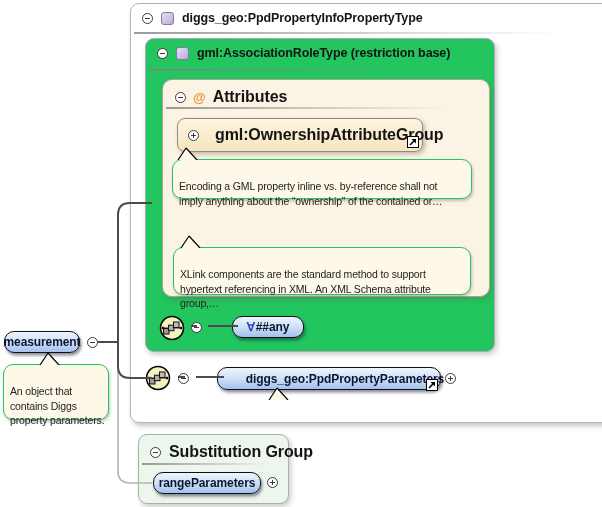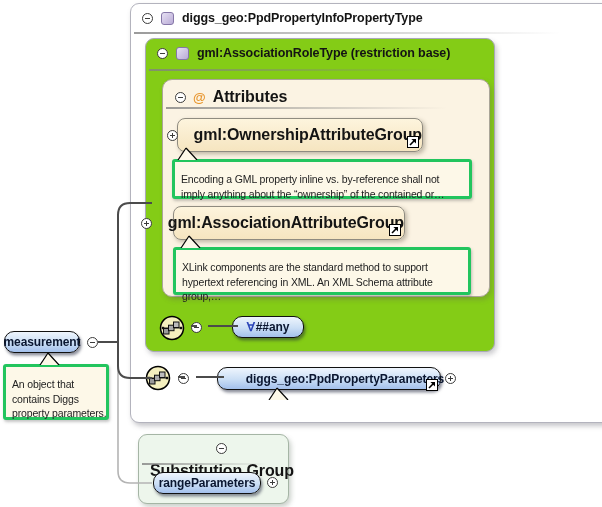--- a/index.html
+++ b/index.html
@@ -1,37 +1,37 @@
 <!DOCTYPE html>
 <html><head>
 <meta charset="utf-8">
 <style>
   html,body{margin:0;padding:0;background:#fff;font-family:"Liberation Sans",sans-serif;}
   .stage{position:relative;width:602px;height:507px;background:#fff;overflow:hidden;}
   .box{position:absolute;box-sizing:border-box;border-radius:9px;}
   .outer{left:130px;top:3px;width:494px;height:420px;background:#fff;border:1px solid #b3b3bd;box-shadow:2px 3px 5px rgba(90,90,100,.35);}
-  .lavender{left:14px;top:34px;width:350px;height:314px;background:#84cc16;border:1px solid #a9a9b8;box-shadow:2px 3px 5px rgba(90,90,100,.3);}
+  .lavender{left:14px;top:34px;width:350px;height:314px;background:#22c55e;border:1px solid #a9a9b8;box-shadow:2px 3px 5px rgba(90,90,100,.3);}
   .attrs{left:16px;top:40px;width:328px;height:218px;background:#fbf3e3;border:1px solid #aaa598;box-shadow:2px 3px 5px rgba(100,95,80,.3);border-radius:10px;}
-  .groupbox{position:absolute;box-sizing:border-box;height:34px;border-radius:8px;border:1px solid #8f8b80;background:linear-gradient(#fdf4dd,#f6e5c0);box-shadow:2px 2px 4px rgba(100,90,70,.4);display:flex;align-items:center;gap:8px;padding-left:10px;justify-content:flex-end;}
+  .groupbox{position:absolute;box-sizing:border-box;height:34px;border-radius:8px;border:1px solid #8f8b80;background:linear-gradient(#fdf4dd,#f6e5c0);box-shadow:2px 2px 4px rgba(100,90,70,.4);display:flex;align-items:center;gap:8px;padding-left:10px;}
   .grp1{left:14px;top:38px;width:246px;}
   .grp2{left:10px;top:126px;width:232px;}
   .subst{left:138px;top:434px;width:151px;height:70px;background:#edf6ec;border:1px solid #a5b5a5;box-shadow:2px 3px 5px rgba(80,100,80,.3);}
   .hdr{position:absolute;display:flex;align-items:center;gap:8px;left:11px;top:7px;}
   .t1{font-weight:bold;font-size:12.5px;color:#141414;white-space:nowrap;letter-spacing:-.1px;}
   .t2{font-weight:bold;font-size:16px;color:#141414;white-space:nowrap;letter-spacing:-.1px;}
   .sep{position:absolute;left:3px;right:4px;height:2px;background:linear-gradient(to right,rgba(130,130,130,.8),rgba(130,130,130,0) 88%);}
   .tg{position:relative;width:11px;height:11px;border:1px solid #3c3c3c;border-radius:50%;background:#fff;box-sizing:border-box;flex-shrink:0;}
   .tg::before{content:"";position:absolute;left:2px;right:2px;top:4px;height:1px;background:#3c3c3c;}
   .tg.plus::after{content:"";position:absolute;top:2px;bottom:2px;left:4px;width:1px;background:#3c3c3c;}
   .abs{position:absolute;}
   .typeicon{width:13px;height:13px;border-radius:3px;border:1px solid #8677a8;background:linear-gradient(135deg,#e7e1f3,#b9abd6);box-sizing:border-box;flex-shrink:0;}
   .at{color:#e8962e;font-weight:bold;font-size:13px;line-height:11px;flex-shrink:0;}
   .pill{position:absolute;box-sizing:border-box;border:1.3px solid #111;border-radius:10px;background:linear-gradient(#eef5fd,#cadef5 55%,#a3c0ec);box-shadow:1.5px 2.5px 3px rgba(30,35,60,.5);display:flex;align-items:center;justify-content:center;font-weight:bold;font-size:12px;color:#0a1630;white-space:nowrap;letter-spacing:-.1px;}
   .quant{color:#2b45b8;margin-right:1px;font-weight:bold;}
-  .bub{position:absolute;box-sizing:border-box;background:#fdf8e8;border:3px solid #22c55e;border-radius:3px;box-shadow:1px 2px 3px rgba(90,90,90,.35);font-size:10.5px;line-height:1.4;color:#222;padding:10px 6px;white-space:pre;letter-spacing:-.15px;}
+  .bub{position:absolute;box-sizing:border-box;background:#fdf8e8;border:1px solid #22c55e;border-radius:10px;box-shadow:1px 2px 3px rgba(90,90,90,.35);font-size:10.5px;line-height:1.4;color:#222;padding:19px 6px;white-space:pre;letter-spacing:-.15px;}
   .notch{position:absolute;width:24px;height:13px;z-index:6;}
   .seq{position:absolute;width:26px;height:26px;}
   .link{position:absolute;width:12px;height:12px;}
   svg{display:block;}
   #connections{position:absolute;inset:0;pointer-events:none;z-index:5;}
 </style>
 </head>
 <body>
 
 <div class="stage">
@@ -77,36 +77,20 @@
           </span>
         </div>
         <div class="bub" style="left:9px;top:79px;width:300px;height:40px;">Encoding a GML property inline vs. by-reference shall not
 imply anything about the “ownership” of the contained or…</div>
         <svg class="notch" style="left:13px;top:67px;" viewBox="0 0 24 13">
             <polygon points="2,13 10,1 21,13" fill="#fdf8e8"></polygon>
             <line x1="2" y1="13" x2="10" y2="1" stroke="#000" stroke-width="1.2"></line>
             <line x1="10" y1="1" x2="21" y2="13" stroke="#000" stroke-width="1.2"></line>
           </svg>
 
-        <div class="groupbox grp2">
-          <span class="tg plus"></span>
-          <svg width="12" height="12" viewBox="0 0 12 12">
-              <rect x="0.5" y="0.5" width="5" height="5" fill="#e88f00"></rect>
-              <rect x="0.5" y="7.5" width="4" height="4" fill="#f2a93c"></rect>
-              <rect x="6.5" y="6" width="5" height="5" fill="#f2a93c"></rect>
-            </svg>
-          <span class="t2">gml:AssociationAttributeGroup</span>
-          <span class="link" style="right:3px;bottom:3px;">
-            <svg width="12" height="12" viewBox="0 0 12 12">
-                <rect x="0.5" y="0.5" width="11" height="11" fill="#fff" stroke="#000"></rect>
-                <path d="M3 9 L7.2 4.8" stroke="#000" stroke-width="1.6"></path>
-                <path d="M4.4 3 L9 3 L9 7.6 Z" fill="#000"></path>
-              </svg>
-          </span>
-        </div>
         <div class="bub" style="left:10px;top:167px;width:298px;height:48px;">XLink components are the standard method to support
 hypertext referencing in XML. An XML Schema attribute
 group,…</div>
         <svg class="notch" style="left:16px;top:155px;" viewBox="0 0 24 13">
             <polygon points="2,13 10,1 21,13" fill="#fdf8e8"></polygon>
             <line x1="2" y1="13" x2="10" y2="1" stroke="#000" stroke-width="1.2"></line>
             <line x1="10" y1="1" x2="21" y2="13" stroke="#000" stroke-width="1.2"></line>
           </svg>
       </div>
 
@@ -161,21 +145,21 @@
   <div class="bub" style="left:3px;top:364px;width:106px;height:56px;">An object that
 contains Diggs
 property parameters.</div>
   <svg class="notch" style="left:38px;top:352px;" viewBox="0 0 24 13">
       <polygon points="2,13 10,1 21,13" fill="#fdf8e8"></polygon>
       <line x1="2" y1="13" x2="10" y2="1" stroke="#000" stroke-width="1.2"></line>
       <line x1="10" y1="1" x2="21" y2="13" stroke="#000" stroke-width="1.2"></line>
     </svg>
 
   <div class="box subst">
-    <div class="hdr" style="left:11px;top:8px;flex-direction:column;">
+    <div class="hdr" style="left:11px;top:8px;">
       <span class="tg"></span>
       <span class="t2">Substitution Group</span>
     </div>
     <div class="sep" style="top:28px;"></div>
     <div class="pill" style="left:14px;top:37px;width:108px;height:22px;text-align:center;">
       <span>rangeParameters</span>
     </div>
     <span class="tg plus abs" style="left:128px;top:42px;"></span>
   </div>
 

